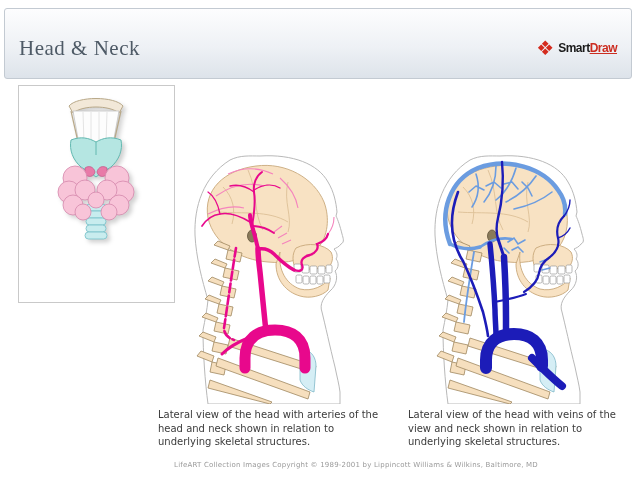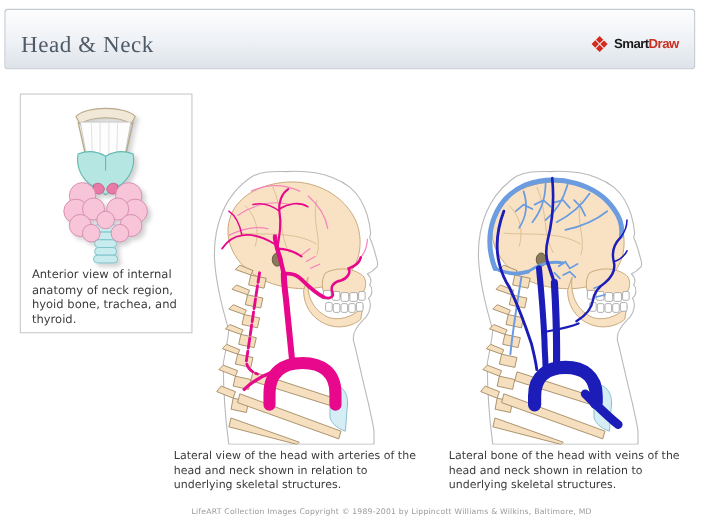--- a/index.html
+++ b/index.html
@@ -2,35 +2,35 @@
 <html><head>
 <meta charset="utf-8">
 <style>
   html,body{margin:0;padding:0;}
   body{
     width:640px;height:479px;background:#ffffff;overflow:hidden;position:relative;
     font-family:"DejaVu Sans","Liberation Sans",sans-serif;
   }
   
   .header{
-    position:absolute;left:4px;top:8px;width:628px;height:55px;
+    position:absolute;left:4px;top:8px;width:628px;height:71px;
     background:linear-gradient(to bottom,#fdfdfe 0%,#eef1f5 55%,#dde3ea 100%);
     border:1px solid #c3cad2;border-radius:3px;
     display:flex;align-items:center;justify-content:space-between;
     box-sizing:border-box;padding:0 14px;
   }
   .page-title{
     font-family:"Liberation Serif","DejaVu Serif",serif;
     font-size:21px;color:#4e5a66;letter-spacing:.5px;margin-top:10px;
   }
   .logo{display:flex;align-items:center;margin-top:8px;}
   .logo .diamond{color:#d42b1e;font-size:20px;margin-right:4px;line-height:1;}
   .logo .word{font-family:"Liberation Sans",sans-serif;font-weight:bold;font-size:12px;letter-spacing:-.5px;}
   .logo .smart{color:#1b1b1b;}
-  .logo .draw{color:#cc2d21;}
+  .logo .draw{color:#cc2d21;text-decoration:underline;}
   
   .thyroid-box{
     position:absolute;left:18px;top:85px;width:157px;height:218px;
     background:#fff;border:1px solid #c9c9c9;box-sizing:border-box;
   }
   .thyroid-art{display:block;margin:6px auto 0 auto;}
   .box-caption{
     margin:4px 8px 0 10px;font-size:10.5px;line-height:13.5px;color:#3b3b3b;
   }
   
@@ -155,21 +155,20 @@
         <circle cx="82" cy="100" r="11"></circle>
       <circle cx="44" cy="98" r="10"></circle>
         <circle cx="66" cy="98" r="10"></circle>
       <circle cx="32" cy="113" r="10"></circle>
         <circle cx="78" cy="113" r="10"></circle>
       <circle cx="42" cy="120" r="8"></circle>
         <circle cx="68" cy="120" r="8"></circle>
       <circle cx="55" cy="108" r="8"></circle>
     </g>
   </svg>
-  <div class="box-caption">Anterior view of internal anatomy of neck region, hyoid bone, trachea, and thyroid.</div>
 </div>
 
 <svg class="fig fig-arteries" width="175" height="252" viewBox="0 0 175 252">
   <use href="#head-skeleton"></use>
 
   <g stroke="#f584bd" stroke-width="1.1" fill="none">
     <path d="M40 22 C55 15 70 15 85 22"></path>
     <path d="M28 44 C44 33 60 30 76 34"></path>
     <path d="M92 26 C101 34 108 44 110 56"></path>
     <path d="M20 62 C32 56 44 53 56 56"></path>
@@ -220,15 +219,15 @@
     <path d="M70 87 C72 93 74 99 76 105" stroke-width="3"></path>
     <path d="M76 105 C77 122 78 146 78 166 C78 172 78 178 78 182" stroke-width="6.5"></path>
     <path d="M62 92 C64 112 66 136 67 158 C67 166 68 176 68 184" stroke-width="5.5"></path>
     <path d="M66 150 C76 148 88 146 98 142" stroke-width="2"></path>
     <path d="M58 216 L58 208 C58 190 70 182 86 182 C102 182 114 190 114 208 L114 214" stroke-width="12"></path>
     <path d="M104 206 C114 216 124 226 134 234" stroke-width="8"></path>
   </g>
 </svg>
 
 <div class="fig-caption cap-arteries">Lateral view of the head with arteries of the head and neck shown in relation to underlying skeletal structures.</div>
-<div class="fig-caption cap-veins">Lateral bone of the head with veins of the head and neck shown in relation to underlying skeletal structures.</div>
+<div class="fig-caption cap-veins">Lateral view of the head with veins of the view and neck shown in relation to underlying skeletal structures.</div>
 
 <div class="footer">LifeART Collection Images Copyright © 1989-2001 by Lippincott Williams &amp; Wilkins, Baltimore, MD</div>
 
 </body></html>

